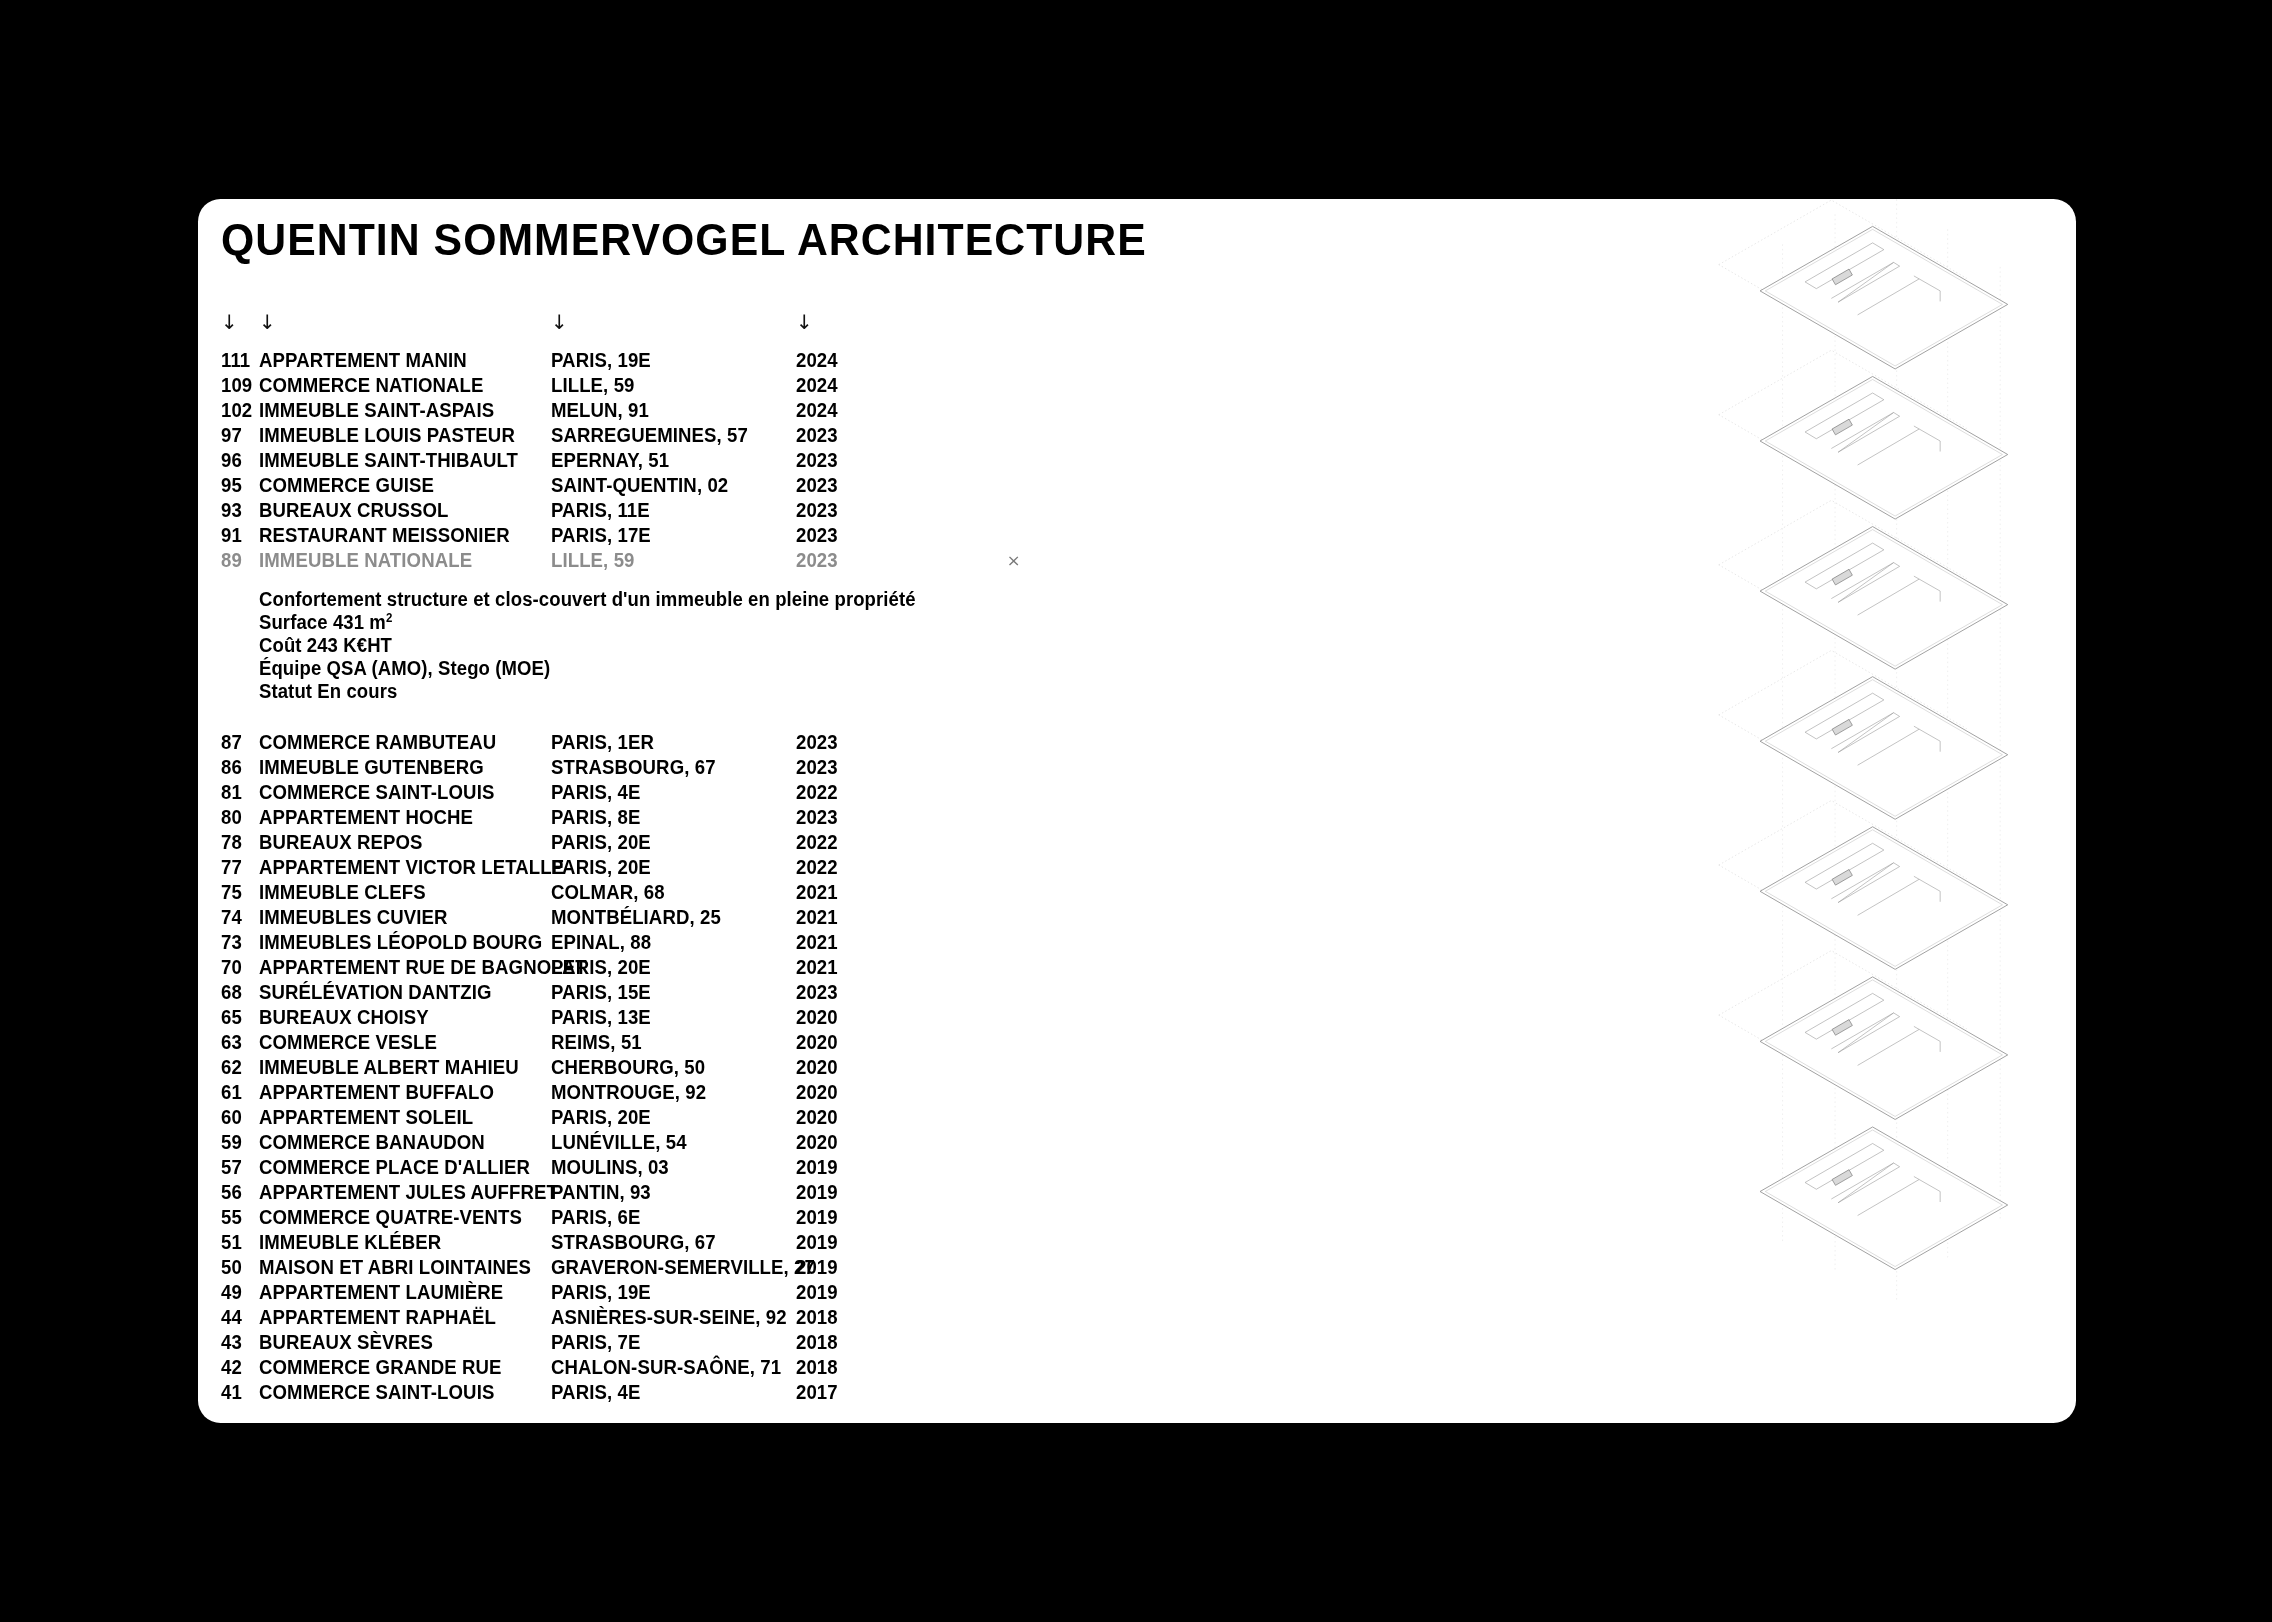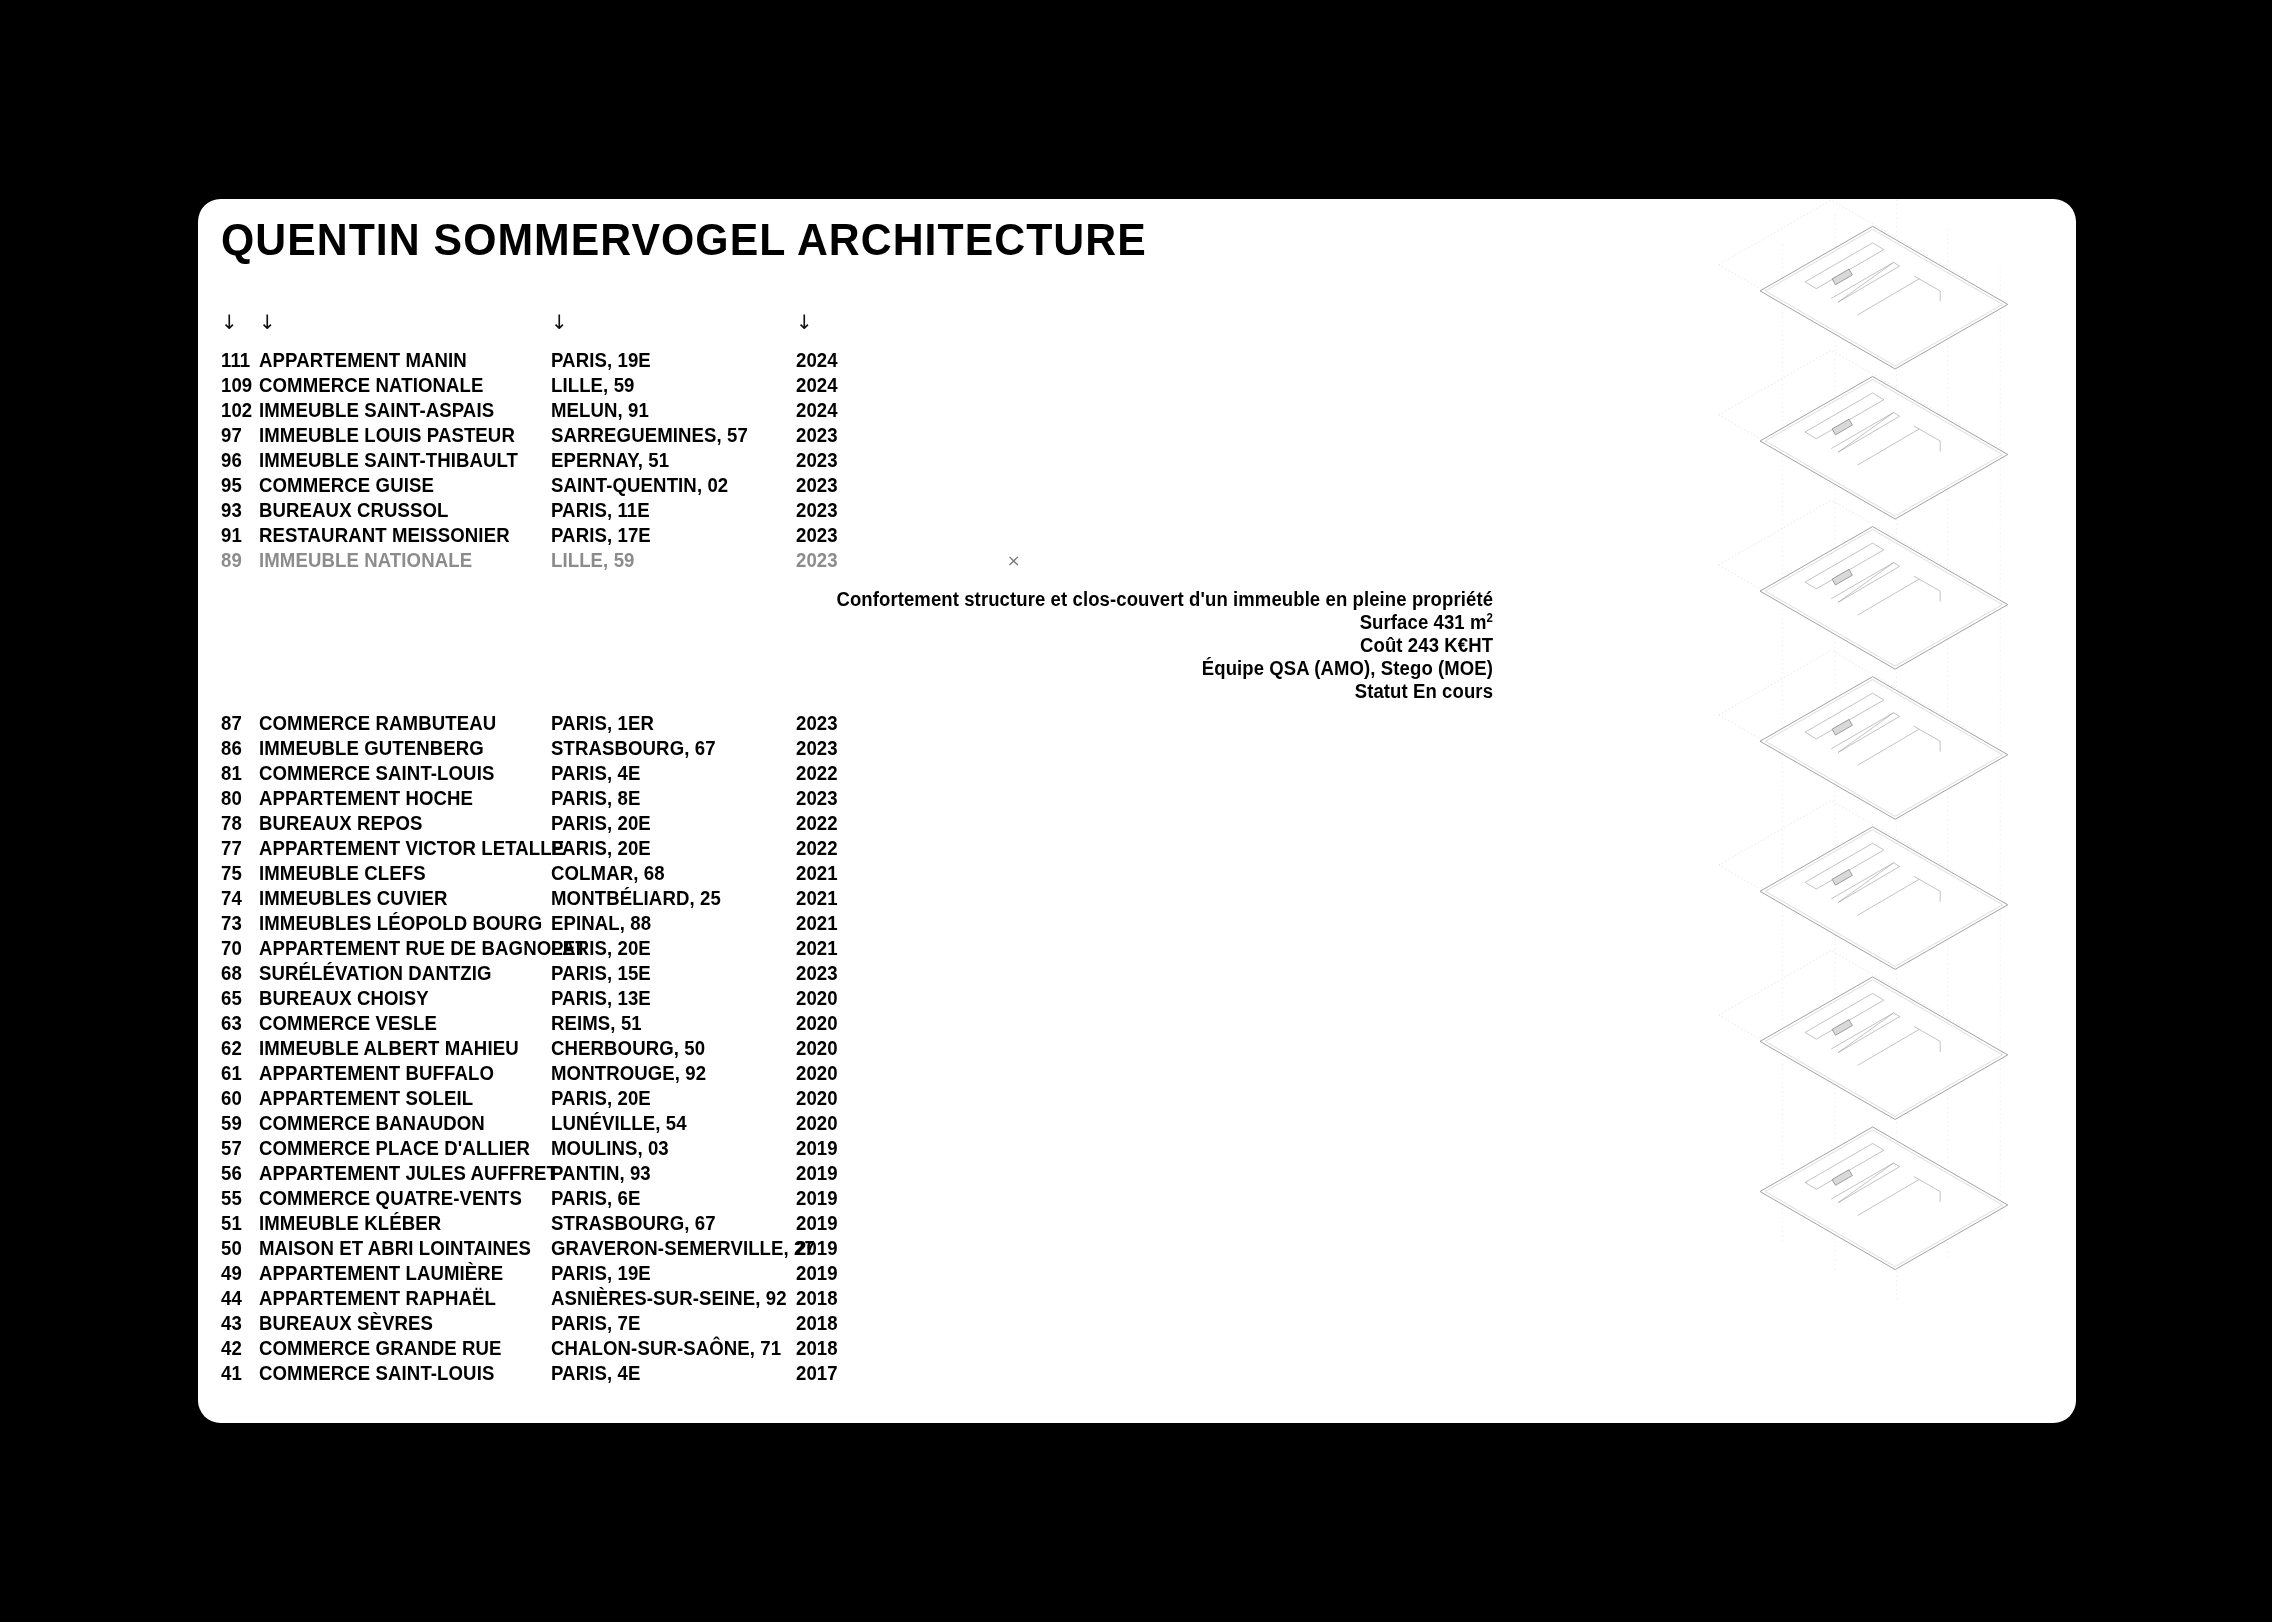--- a/index.html
+++ b/index.html
@@ -103,23 +103,22 @@
     font-weight:400;
     color:#7a7a7a;
     font-family:"DejaVu Sans", sans-serif;
     cursor:pointer;
   }
 
   
   .detail {
     position:relative;
     margin-top:15px;
-    margin-bottom:8px;
+    margin-bottom:27px;
     padding-left:38px;
-    text-align:right;
   }
   .detail .dline {
     font-size:19.5px;
     font-weight:700;
     color:#000;
     line-height:23px;
     white-space:nowrap;
     letter-spacing:0.1px;
     transform:scaleX(0.95);
     transform-origin:left center;

